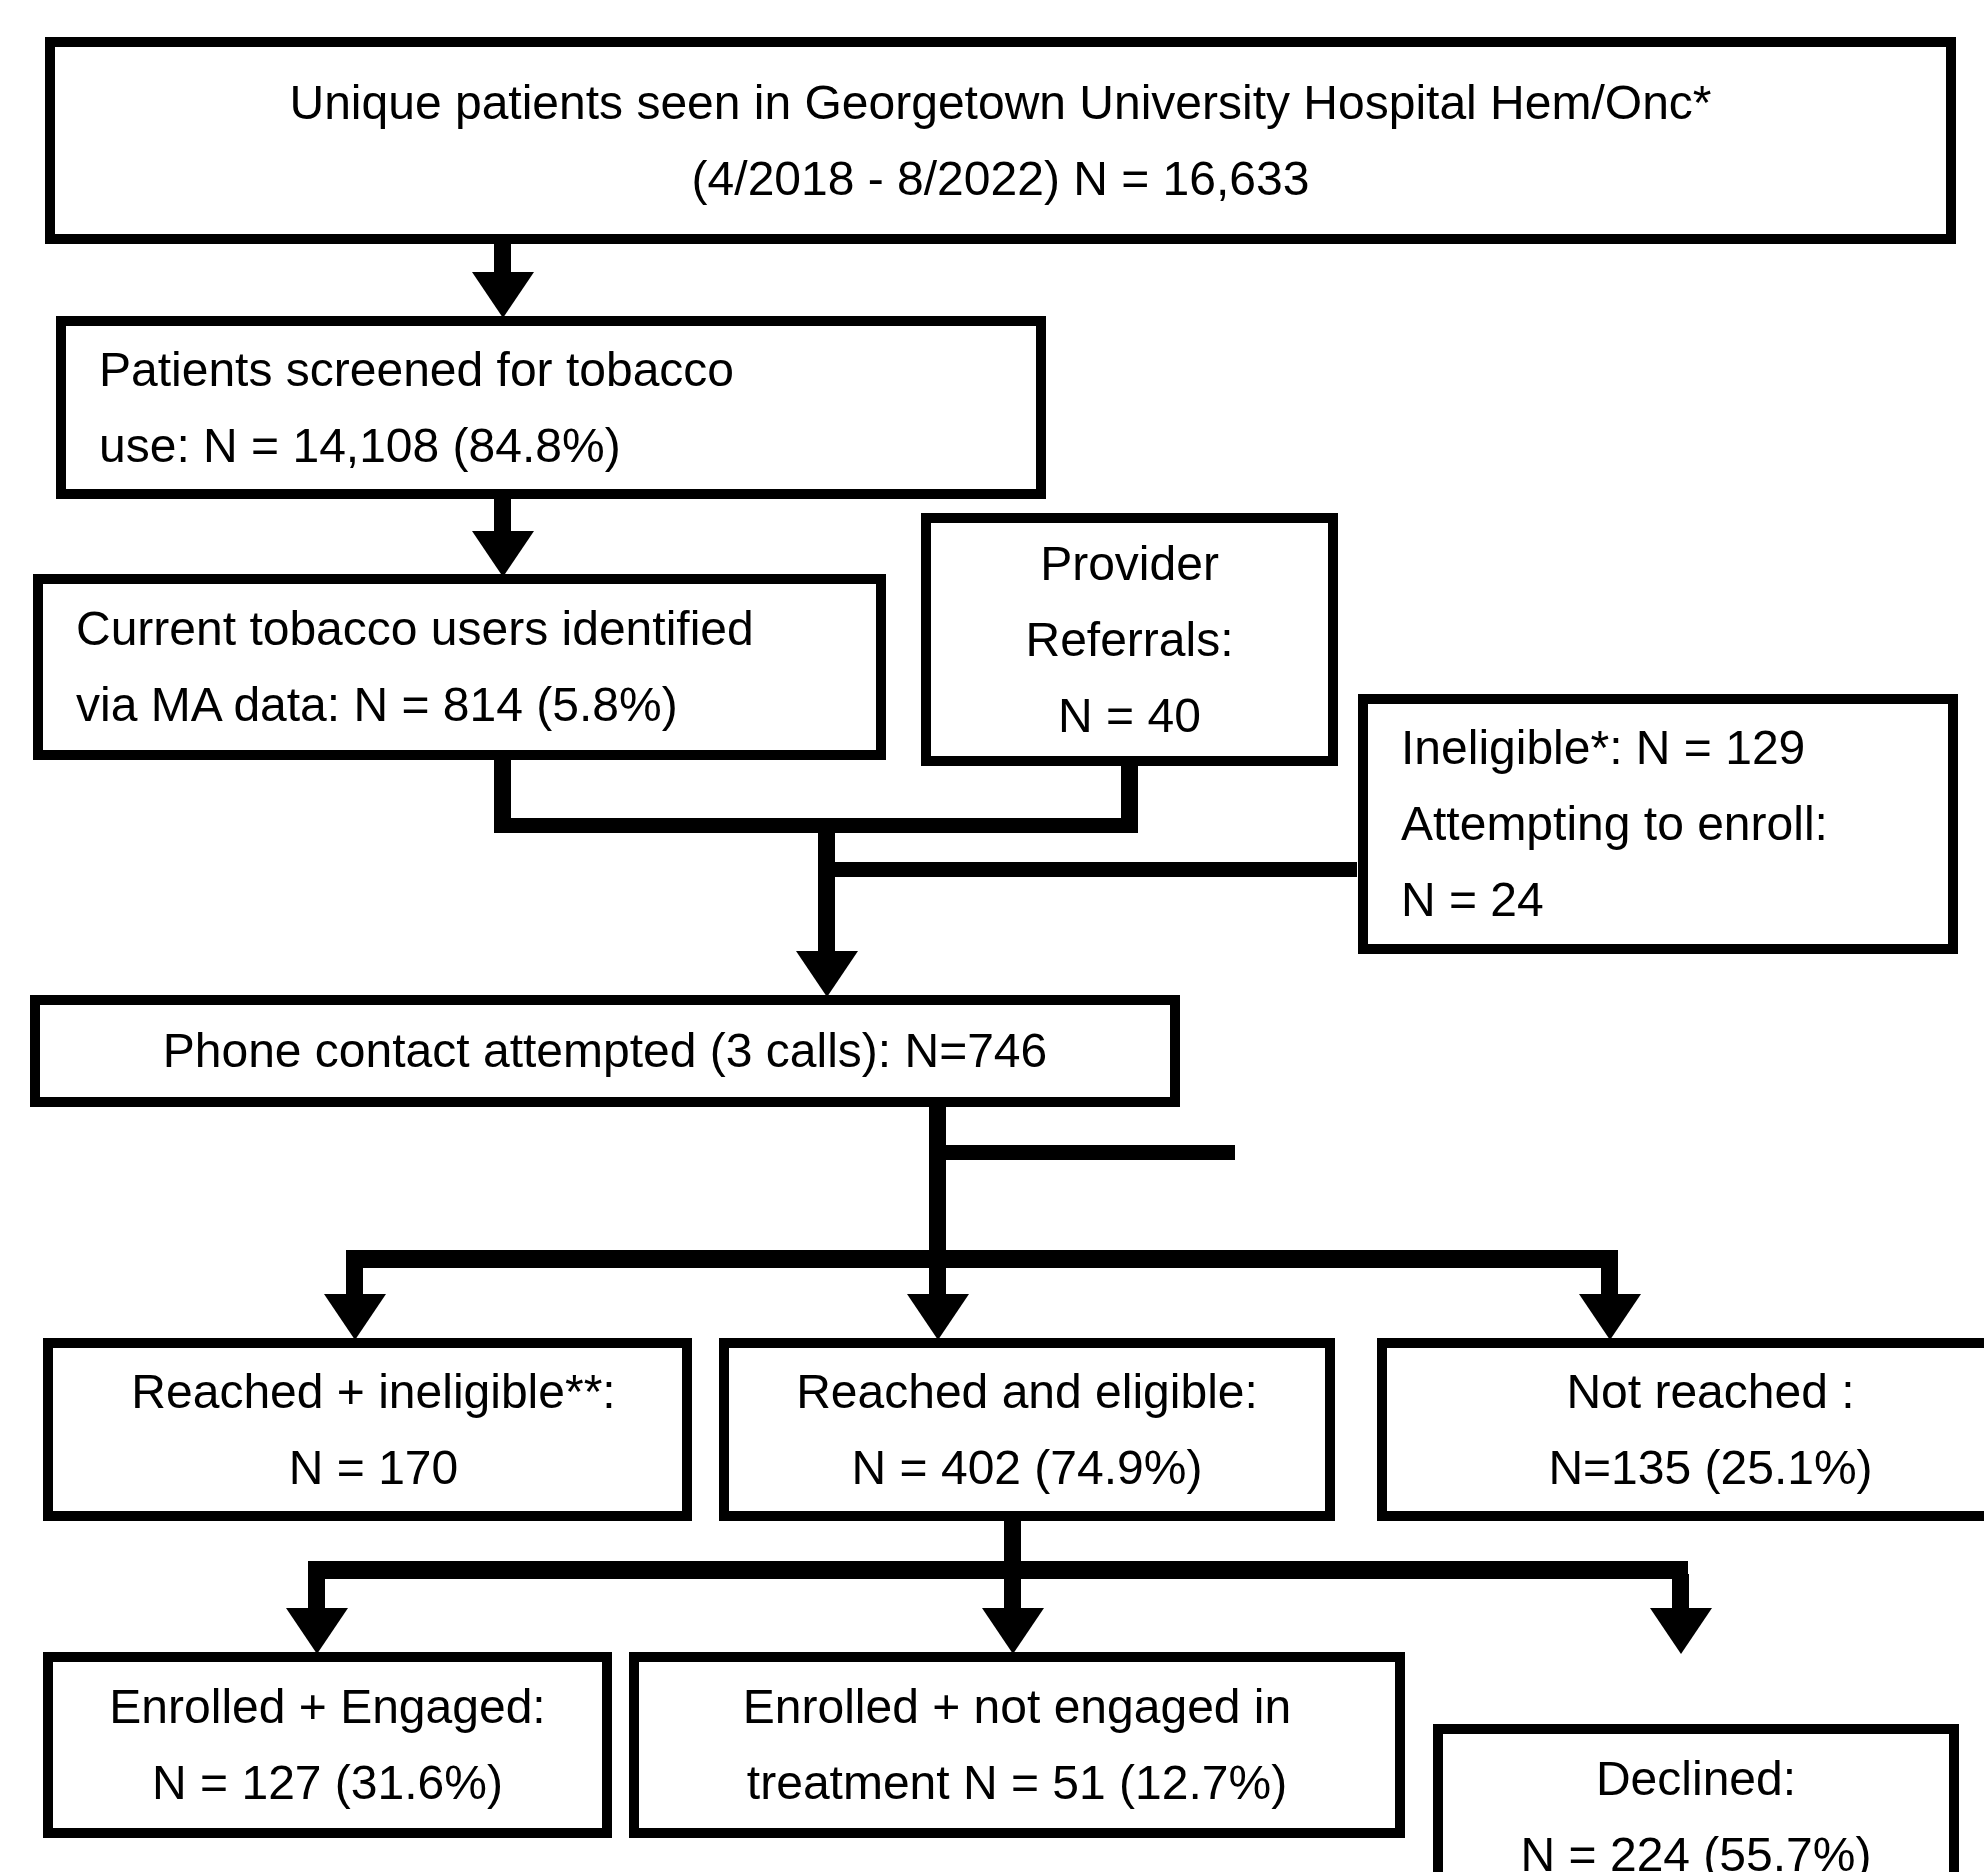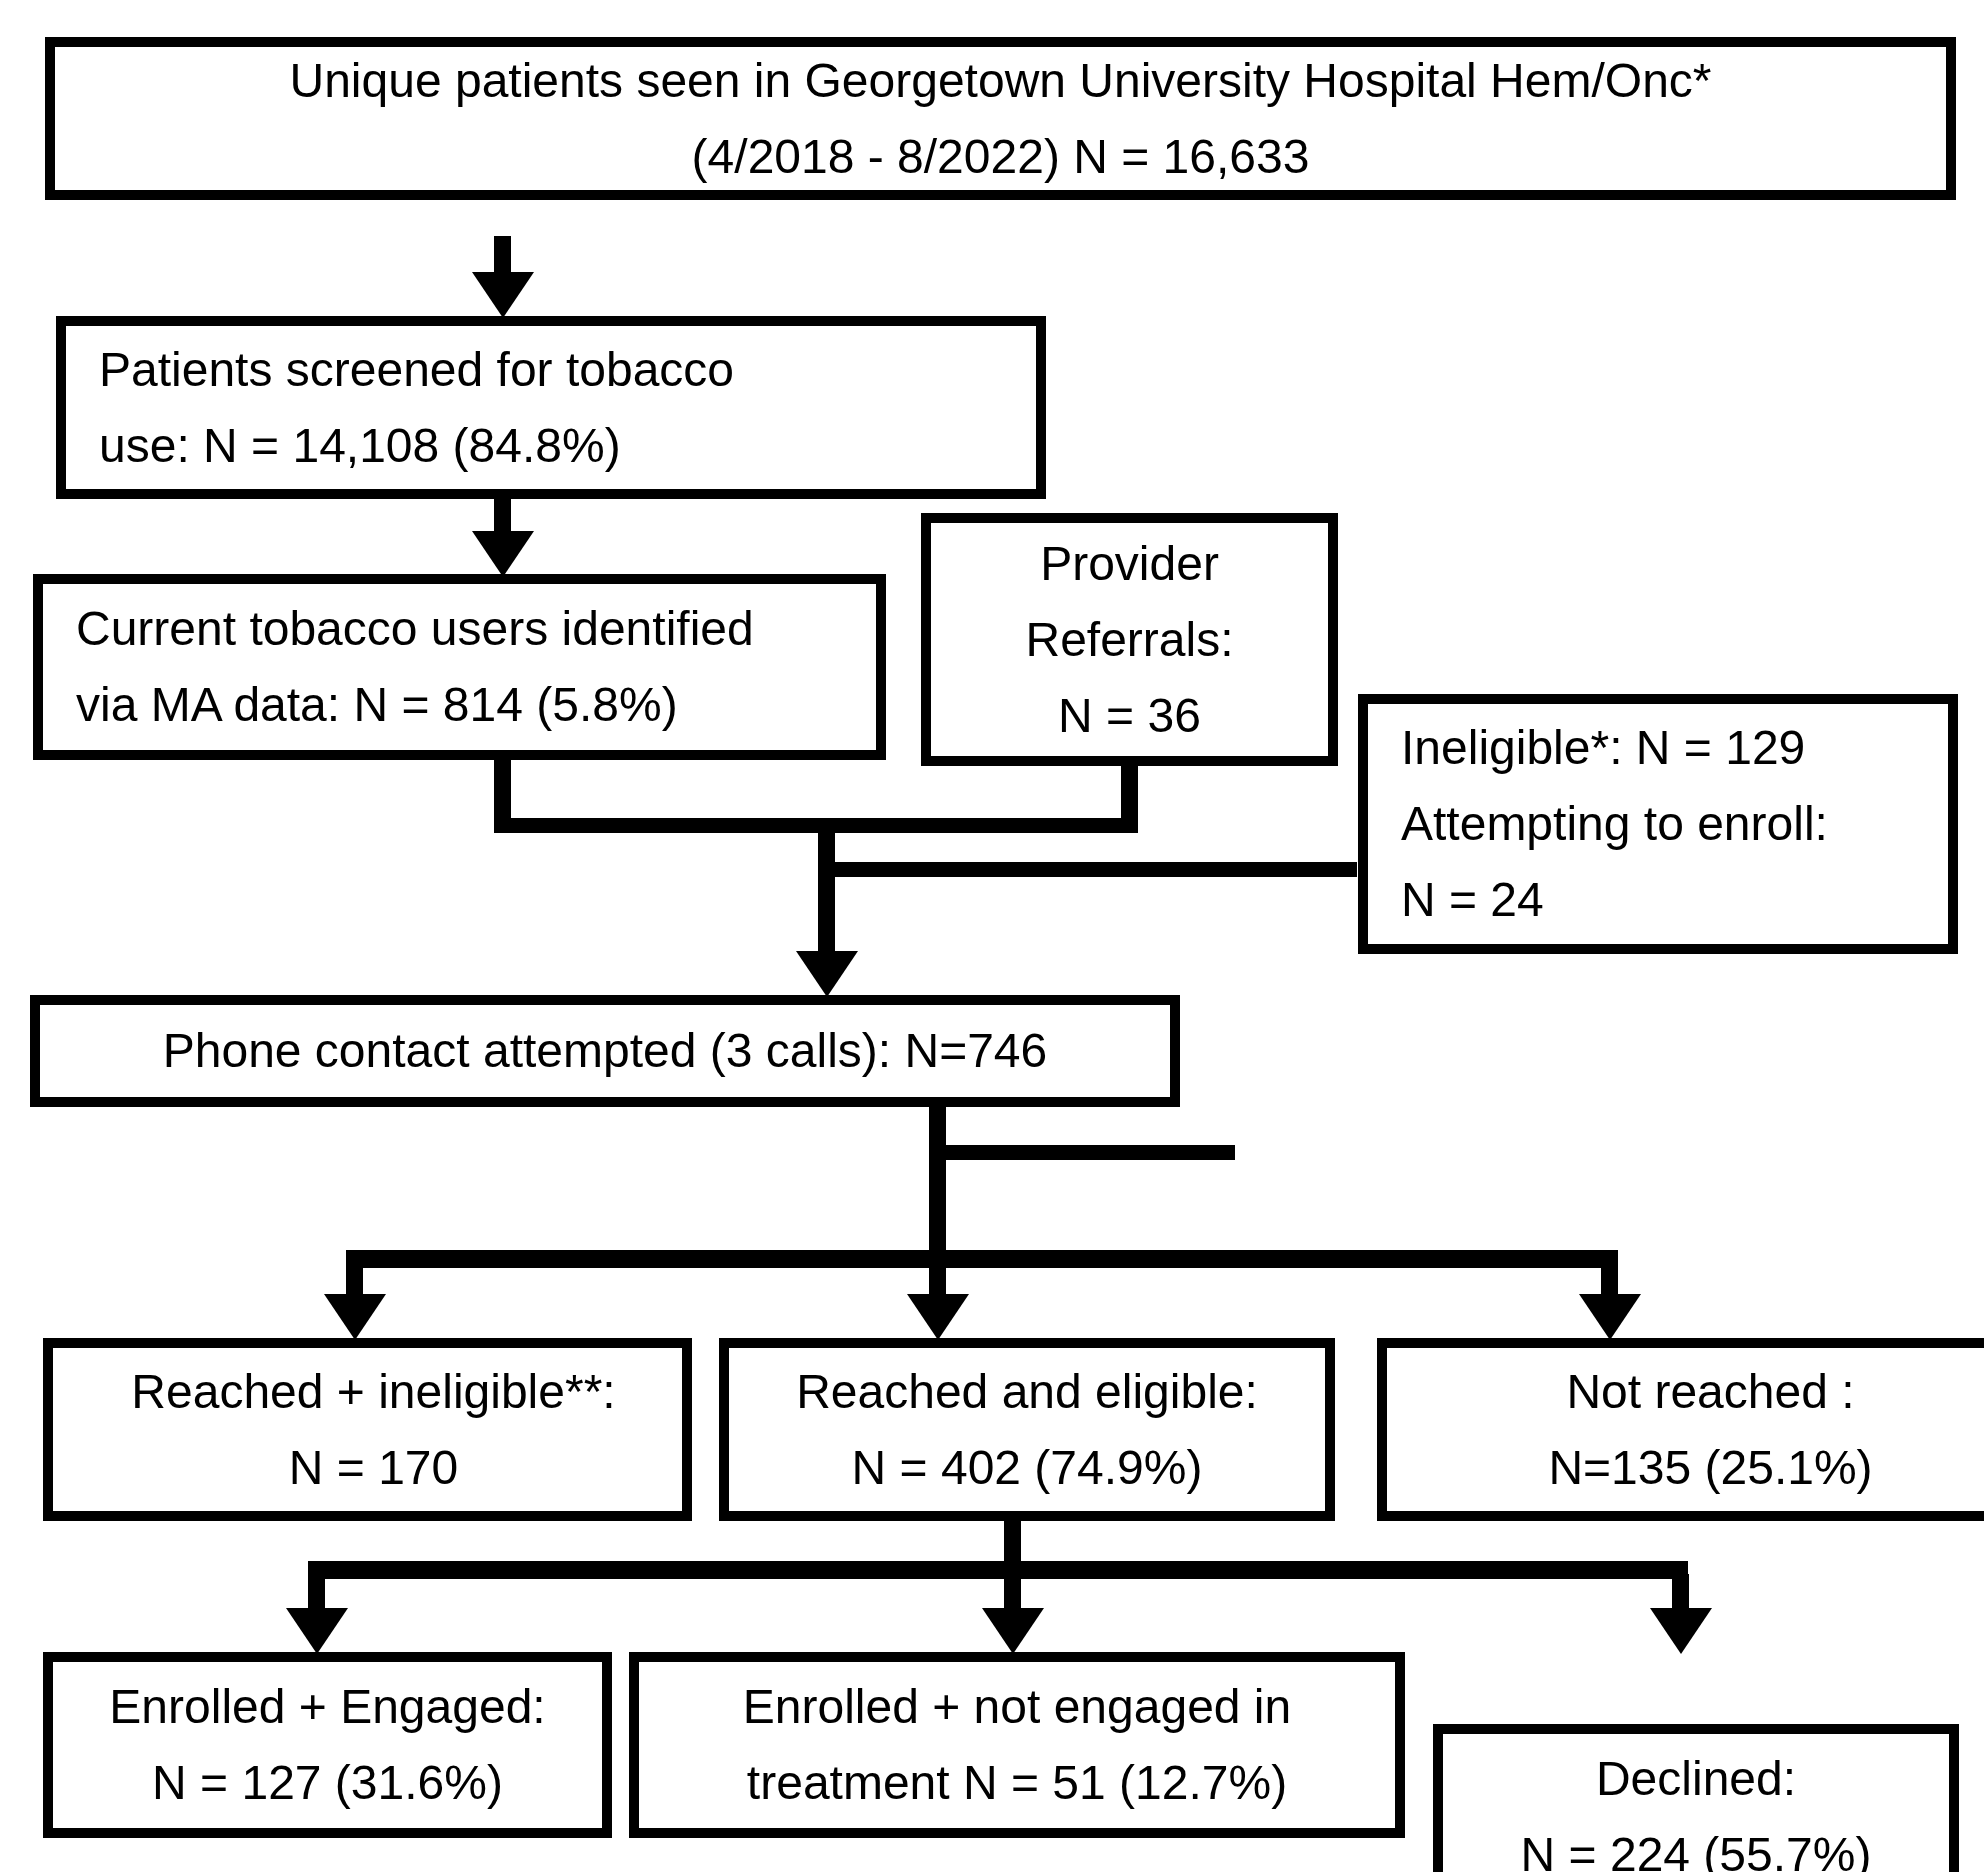--- a/index.html
+++ b/index.html
@@ -57,21 +57,21 @@
   .ahead {
     position: absolute;
     width: 0;
     height: 0;
     border-left: 31px solid transparent;
     border-right: 31px solid transparent;
     border-top: 46px solid var(--ink, #000000);
   }
 
   
-  #box-a  { left: 45px;   top: 37px;   width: 1911px; height: 163px; }
+  #box-a  { left: 45px;   top: 37px;   width: 1911px; height: 207px; }
   #box-b  { left: 56px;   top: 316px;  width: 990px; height: 183px; }
   #box-c  { left: 33px;   top: 574px;  width: 853px; height: 186px; }
   #box-d  { left: 921px; top: 513px;  width: 417px;  height: 253px; }
   #box-e  { left: 1358px; top: 694px;  width: 600px;  height: 260px; }
   #box-p  { left: 30px;   top: 995px; width: 1150px; height: 112px; }
   #box-f  { left: 1234px; top: 981px; width: 728px;  height: 253px; }
   #box-g  { left: 43px;   top: 1338px; width: 649px;  height: 183px; padding-left: 12px; }
   #box-h  { left: 719px;  top: 1338px; width: 616px;  height: 183px; }
   #box-i  { left: 1377px; top: 1338px; width: 667px;  height: 183px; }
   #box-g2 { left: 43px;   top: 1652px; width: 569px;  height: 186px; }
@@ -123,21 +123,21 @@
   </div>
 
   <div class="fbox leftalign" id="box-c">
     <span class="line">Current tobacco users identified</span>
     <span class="line">via MA data: N = 814 (5.8%)</span>
   </div>
 
   <div class="fbox center" id="box-d">
     <span class="line">Provider</span>
     <span class="line">Referrals:</span>
-    <span class="line">N = 36</span>
+    <span class="line">N = 40</span>
   </div>
 
   <div class="fbox leftalign" id="box-e">
     <span class="line">Ineligible*: N = 129</span>
     <span class="line">Attempting to enroll:</span>
     <span class="line">N = 24</span>
   </div>
 
   <div class="fbox center" id="box-p">
     <span class="line">Phone contact attempted (3 calls): N=746</span>

